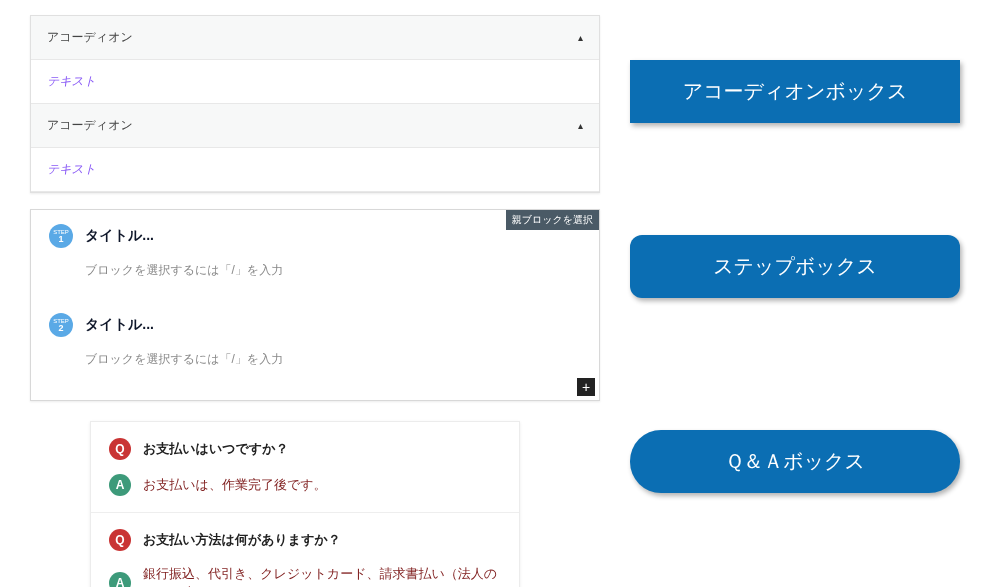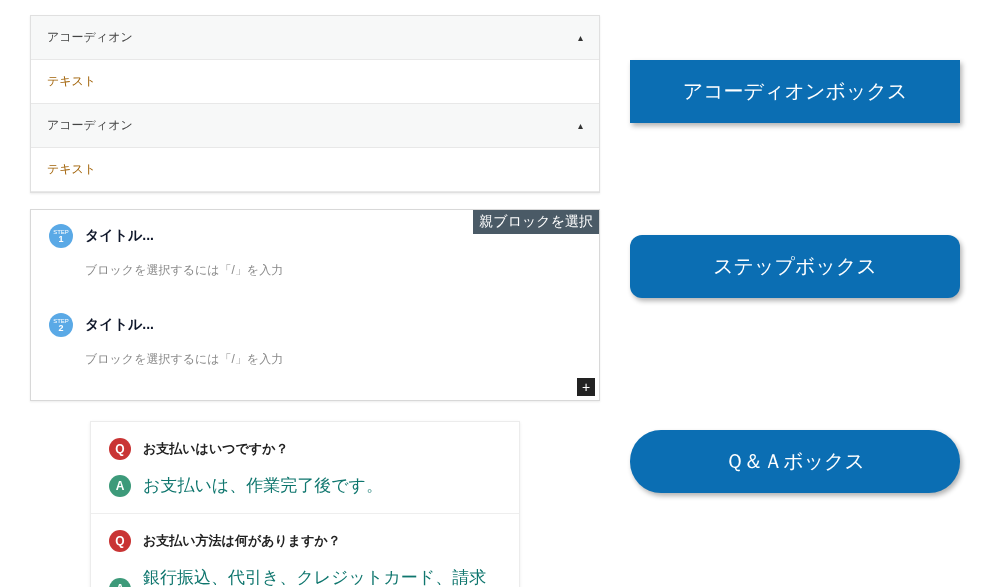--- a/index.html
+++ b/index.html
@@ -69,22 +69,23 @@
     .accordion-header:last-of-type {
       border-top: none;
     }
     .accordion-arrow {
       font-size: 10px;
       color: #333;
     }
     .accordion-body {
       padding: 13px 16px;
       font-size: 12px;
-      color: #a16207;
-      background: #ffffff;
+      color: #8b5cf6;
+      background: #ffffff;
+      font-style: italic;
     }
 
     
     .step-block {
       width: 570px;
       border: 1px solid #d8d8d8;
       background: #ffffff;
       box-shadow: 0 1px 2px rgba(0,0,0,0.08);
       position: relative;
       padding: 6px 6px;
@@ -126,21 +127,21 @@
       color: #888;
       margin-left: 36px;
       margin-bottom: 18px;
     }
     .step-tag {
       position: absolute;
       top: 0;
       right: 0;
       background: #4a5a66;
       color: #ffffff;
-      font-size: 14px;
+      font-size: 10px;
       padding: 3px 6px;
     }
     .step-add {
       position: absolute;
       bottom: 4px;
       right: 4px;
       width: 18px;
       height: 18px;
       background: #222;
       color: #fff;
@@ -191,22 +192,22 @@
     }
     .qa-badge-a {
       background: #3d9a7a;
     }
     .qa-q-text {
       font-size: 13px;
       font-weight: bold;
       color: #222;
     }
     .qa-a-text {
-      font-size: 17px;
-      color: #0f766e;
+      font-size: 13px;
+      color: #7f1d1d;
     }
   </style>
 </head>
 <body>
 
 <div class="label-box label-accordion">アコーディオンボックス</div>
 <div class="label-box label-step">ステップボックス</div>
 <div class="label-box label-qa">Ｑ＆Ａボックス</div>
 
 <div class="accordion-block">

